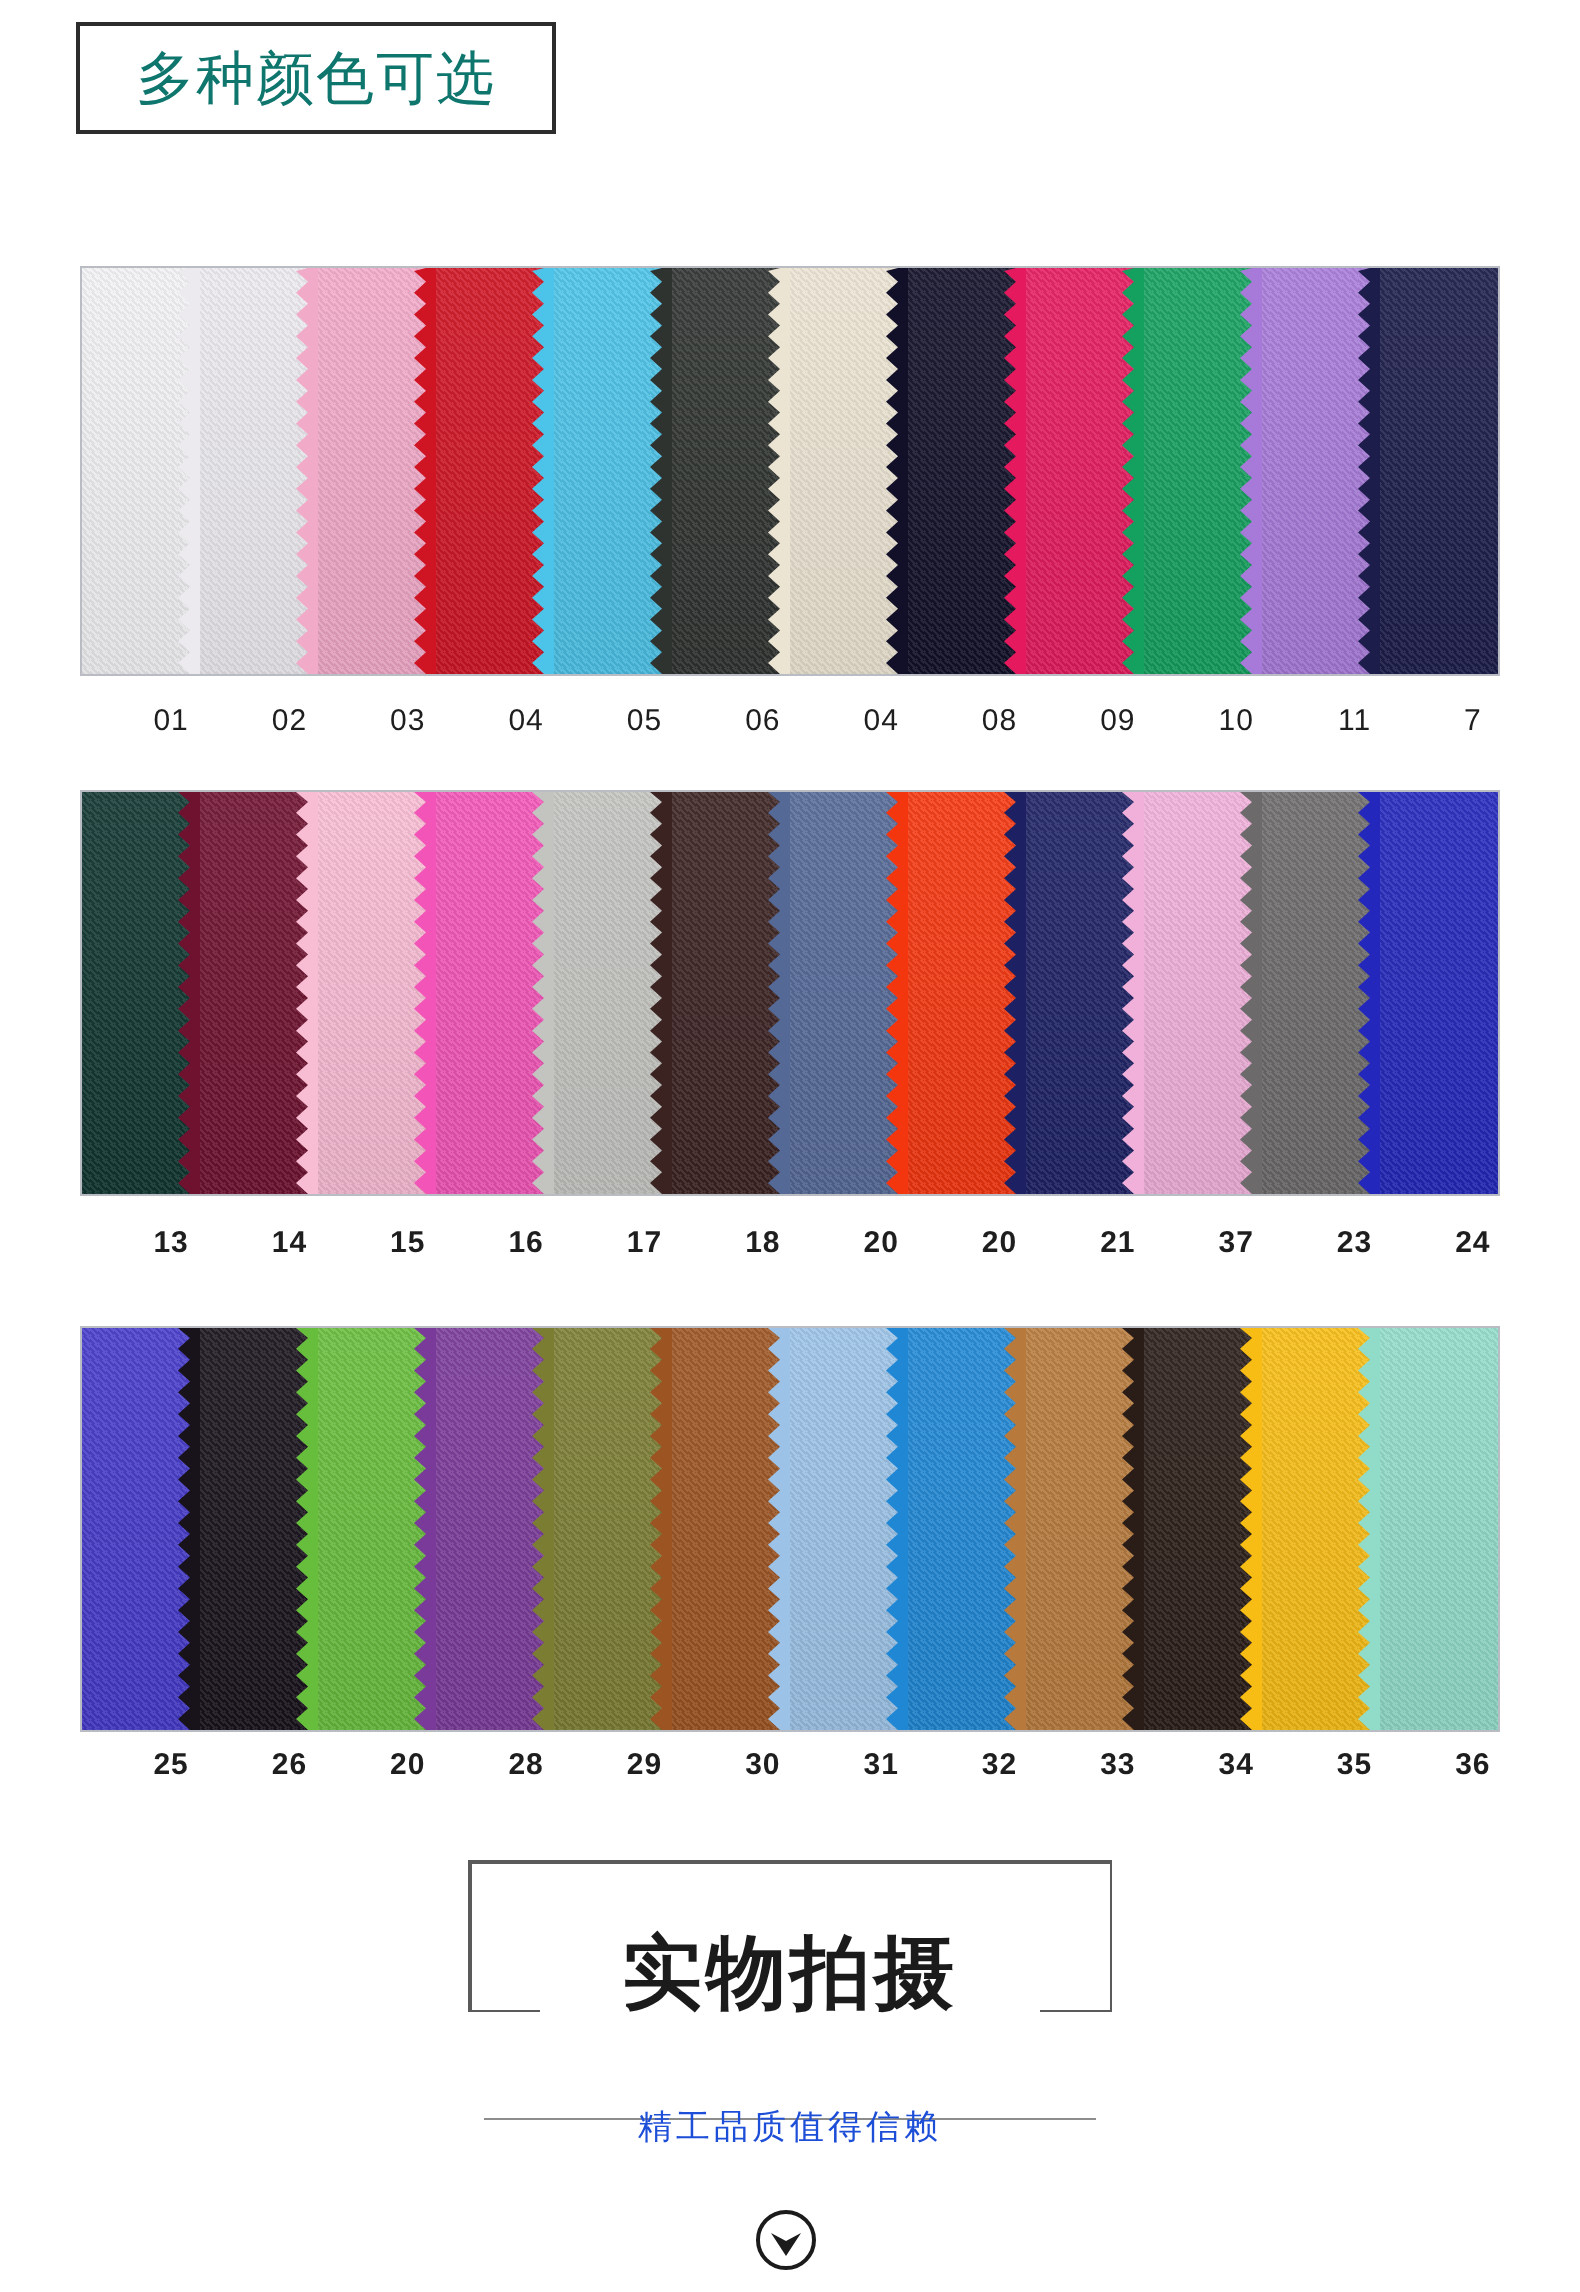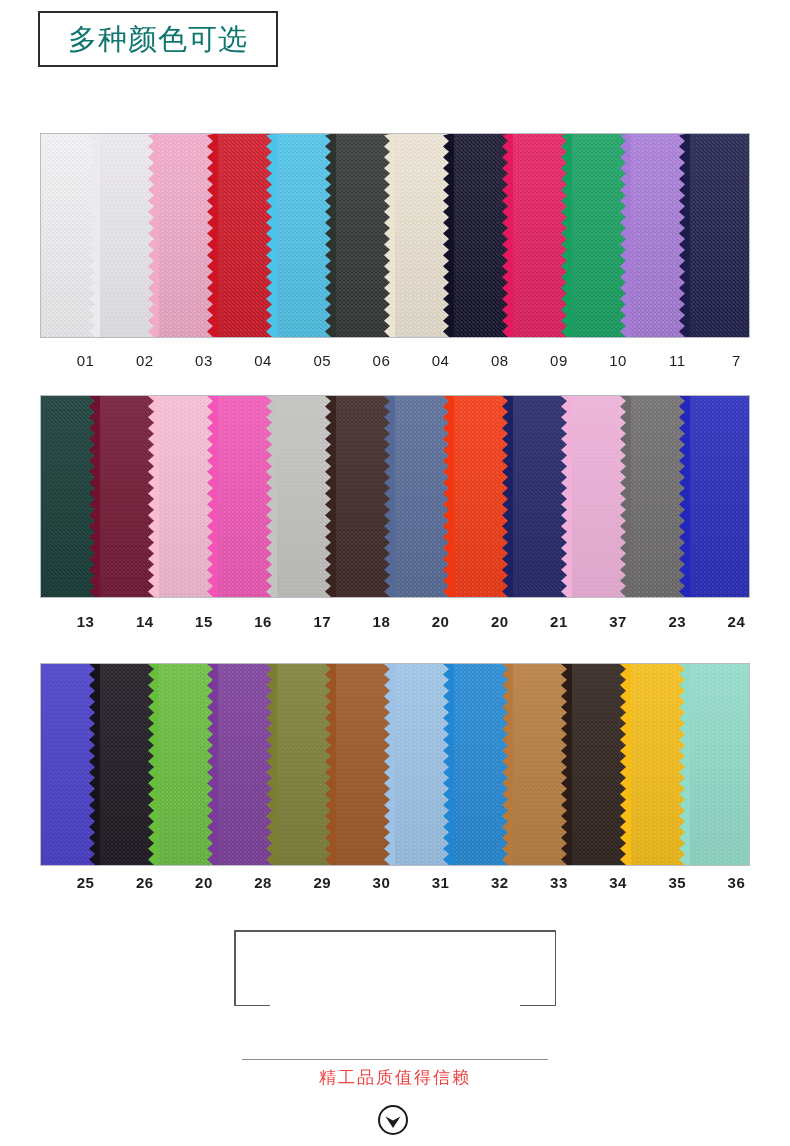--- a/index.html
+++ b/index.html
@@ -105,23 +105,23 @@
     text-align: center;
     font-size: 16px; color: #3a3a3a;
     font-family: "DejaVu Sans Mono", "Liberation Mono", monospace;
     letter-spacing: 1.6px;
   }
   .banner-rule {
     position: absolute; left: 242px; top: 134px; width: 306px; height: 1px;
     background: #8d8d8d;
   }
   .banner-sub {
-    position: absolute; left: 0; top: 141px; width: 790px;
+    position: absolute; left: 0; top: 127px; width: 790px;
     text-align: center;
-    font-size: 17px; color: #ef4444;
+    font-size: 17px; color: #1d4ed8;
     font-family: "DejaVu Serif", "Liberation Serif", serif;
     letter-spacing: 2px;
   }
 
   
   .chevron-wrap {
     position: absolute; left: 377px; top: 1104px;
     width: 32px; height: 32px;
   }
 </style>
@@ -393,20 +393,21 @@
     </div>
 
   <div class="banner">
     <div class="bracket">
       <div class="b-top"></div>
       <div class="b-left"></div>
       <div class="b-right"></div>
       <div class="b-bl"></div>
       <div class="b-br"></div>
     </div>
+    <div class="banner-cn">实物拍摄</div>
     <div class="banner-rule"></div>
     <div class="banner-sub">精工品质值得信赖</div>
   </div>
 
   <div class="chevron-wrap">
     <svg width="32" height="32" viewBox="0 0 32 32" aria-hidden="true">
       <circle cx="16" cy="16" r="14" fill="#ffffff" stroke="#1b1b1b" stroke-width="2"></circle>
       <path d="M8.5 12.5 L16 24 L23.5 12.5 L16 16.5 Z" fill="#1b1b1b"></path>
     </svg>
   </div>

